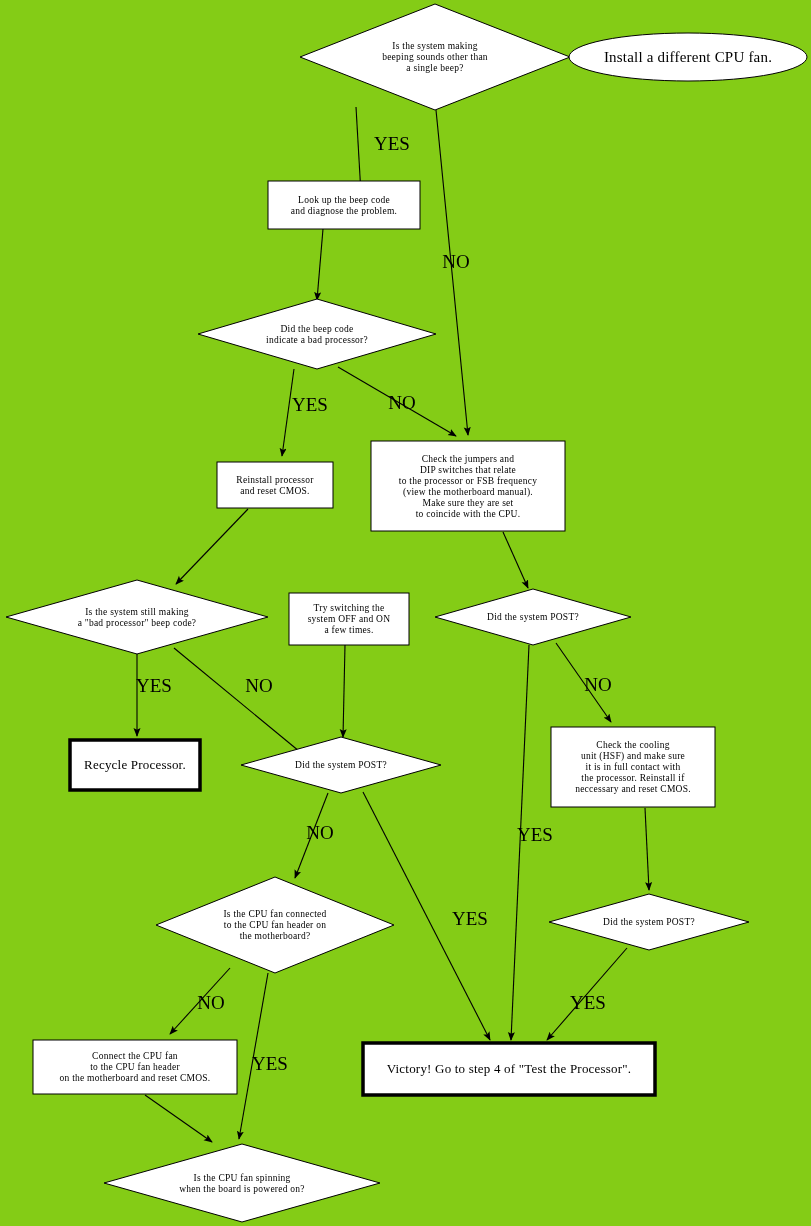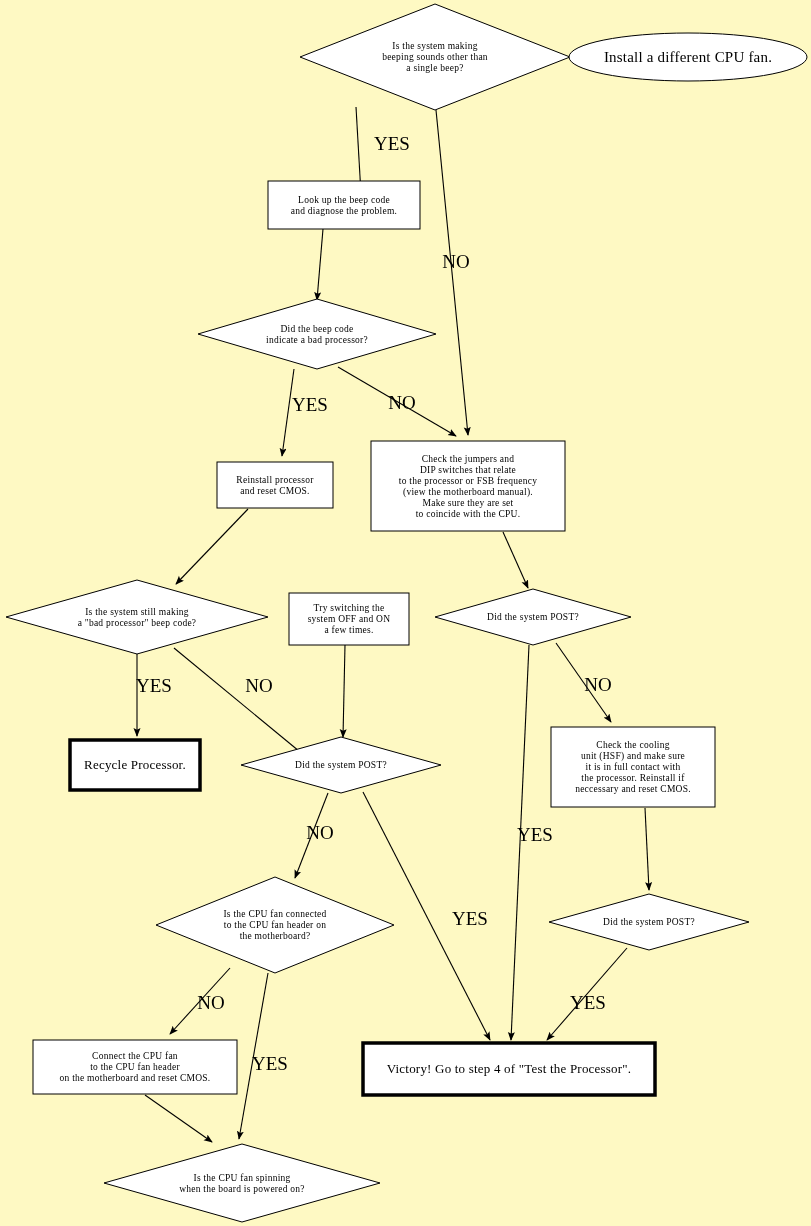--- a/index.html
+++ b/index.html
@@ -4,21 +4,21 @@
 <style>
   html, body {
     margin: 0;
     padding: 0;
     background: #ffffff;
   }
   #chart-root {
     position: relative;
     width: 811px;
     height: 1226px;
-    background: #fef9c3;
+    background: #84cc16;
     font-family: "Liberation Serif", serif;
   }
   svg.flow {
     display: block;
     width: 811px;
     height: 1226px;
   }
   .shape-outline {
     fill: #ffffff;
     stroke: #000000;

